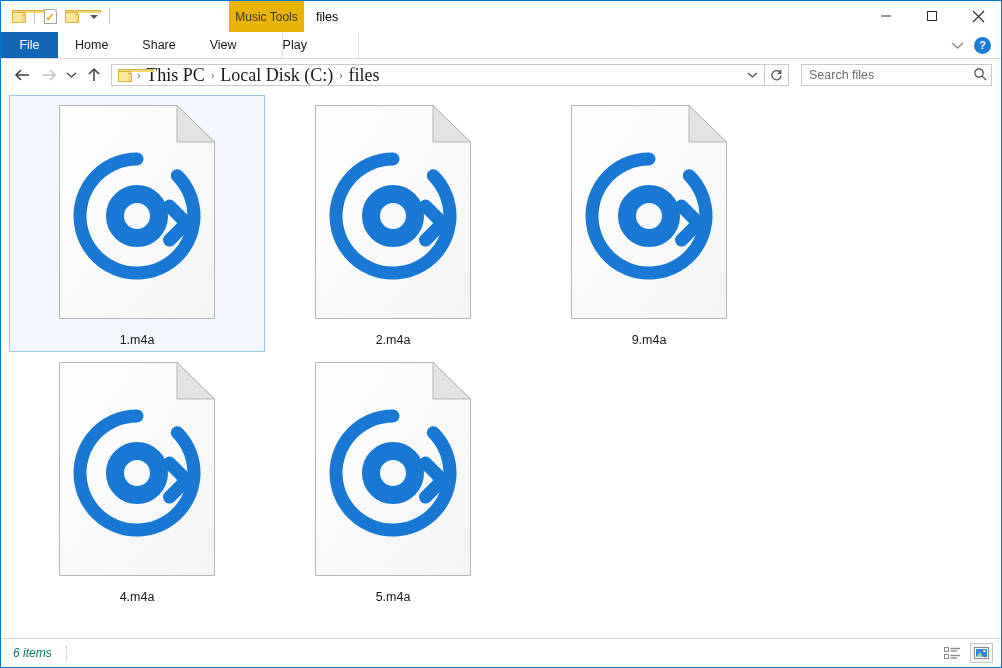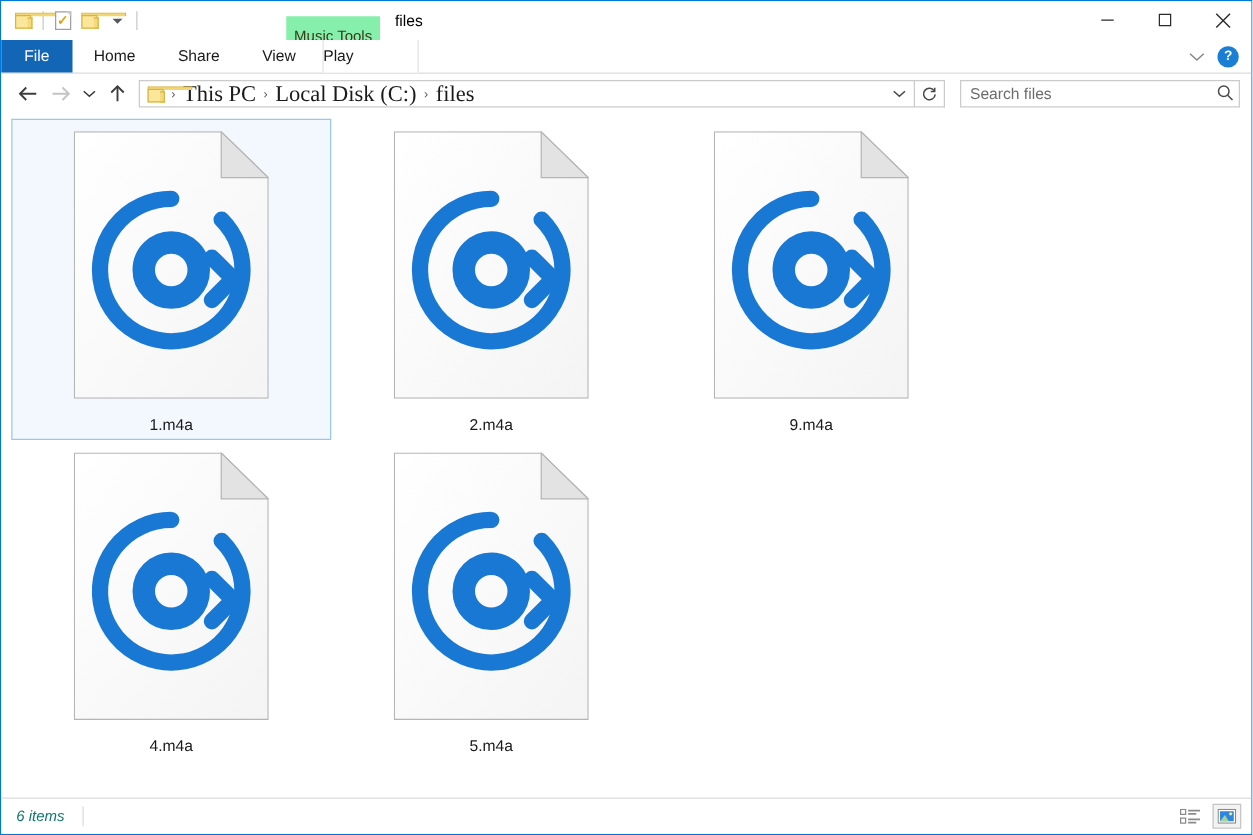--- a/index.html
+++ b/index.html
@@ -123,24 +123,24 @@
   .qat-caret {
     width: 0; height: 0;
     border-left: 4px solid transparent;
     border-right: 4px solid transparent;
     border-top: 4px solid #55585c;
   }
 
   .title-tools {
     position: absolute;
     left: 228px;
-    top: 12px;
+    top: 0;
     width: 75px;
     height: 31px;
-    background: #86efac;
+    background: #eab308;
     display: flex;
     align-items: center;
     justify-content: center;
     font-size: 12px;
     color: #3a3a1a;
   }
   .window-title {
     position: absolute;
     left: 315px;
     top: 9px;
@@ -186,21 +186,21 @@
     padding: 0 17px;
     display: flex;
     align-items: center;
     justify-content: flex-start;
     font-size: 12.5px;
     color: #1a1a1a;
   }
   .tab-play {
     width: 75px;
     padding: 0;
-    margin-left: 4px;
+    margin-left: 28px;
     background: #fff;
     border-left: 1px solid #e3e3e3;
     border-right: 1px solid #e3e3e3;
     position: relative;
     z-index: 2;
   }
   .ribbon-right {
     position: absolute;
     right: 4px;
     top: 0;
@@ -283,21 +283,21 @@
     width: 24px; height: 22px;
     border: 1px solid #cbcbcb;
     border-left: 0;
     background: #fff;
     display: flex;
     align-items: center;
     justify-content: center;
     box-sizing: border-box;
   }
   .searchbox {
-    width: 224px;
+    width: 191px;
     height: 22px;
     border: 1px solid #cbcbcb;
     background: #fff;
     display: flex;
     align-items: center;
     box-sizing: border-box;
     margin-left: 12px;
     padding: 0 4px 0 7px;
   }
   .searchbox .ph {

